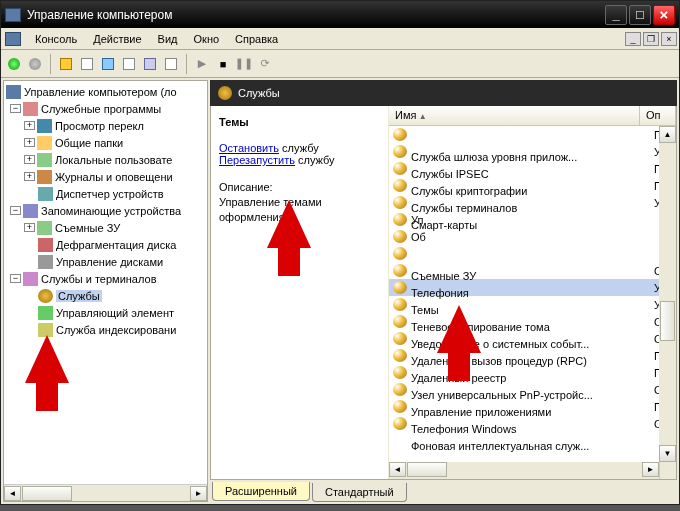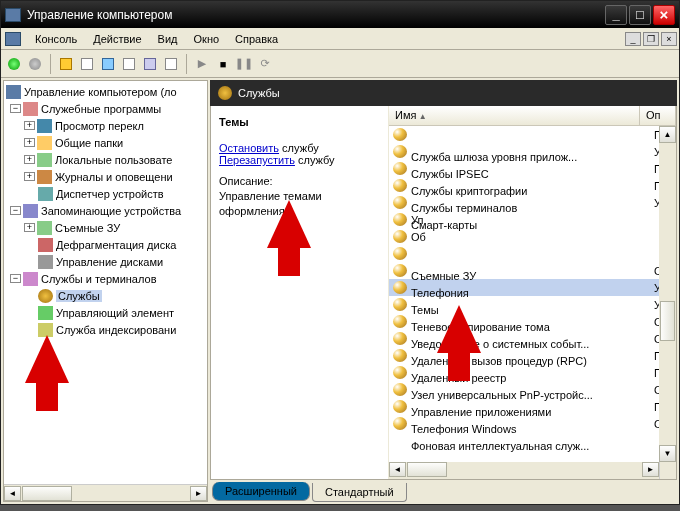--- a/index.html
+++ b/index.html
@@ -32,42 +32,42 @@
 .hscroll .ar{width:17px;height:15px;background:linear-gradient(#fefefe,#e0e0d8);border:1px solid #b0b0a0;text-align:center;font-size:8px;line-height:13px;}
 .hscroll .thumb{width:50px;height:15px;background:linear-gradient(#fdfdfb,#e2e2d6);border:1px solid #b0b0a0;margin-left:1px;}
 .hscroll .track{flex:1;}
 .right-pane{flex:1;display:flex;flex-direction:column;margin:2px 2px 2px 0;}
 .section-hdr{height:26px;background:#2a2a2a;color:#fff;display:flex;align-items:center;padding:0 8px;font-size:12px;gap:6px;}
 .gear{width:14px;height:14px;border-radius:50%;background:radial-gradient(#f0c040,#a07010);}
 .content{flex:1;display:flex;background:#fff;border:1px solid #aca899;border-top:none;overflow:hidden;}
 .detail{width:178px;padding:10px 8px;border-right:1px solid #ece9d8;}
 .detail h3{font-size:11px;font-weight:bold;margin-bottom:14px;}
 .detail a{color:#0000cc;text-decoration:underline;display:inline;}
-.detail p{margin-top:8px;line-height:1.35;}
+.detail p{margin-top:14px;line-height:1.35;}
 .list-wrap{flex:1;display:flex;flex-direction:column;position:relative;}
 .list-hdr{height:20px;display:flex;background:linear-gradient(#fff,#ece9d8);border-bottom:1px solid #cbc7b8;}
 .list-hdr .col{padding:3px 6px;border-right:1px solid #cbc7b8;}
 .list-hdr .col.sort::after{content:" ▲";font-size:8px;color:#666;}
 .list-body{flex:1;overflow:hidden;}
 .list-row{display:flex;align-items:center;height:17px;padding-left:4px;}
 .svc-ic{width:14px;height:13px;margin-right:4px;flex-shrink:0;border-radius:50%;background:radial-gradient(circle at 30% 30%,#fff,#f0c040 40%,#a07020);}
 .list-row .nm{flex:1;white-space:nowrap;overflow:hidden;margin-top:45px;}
 .list-row .c2{width:22px;white-space:nowrap;overflow:hidden;}
 .list-row.sel{background:#c1d2ee;}
 .vscroll{position:absolute;right:0;top:20px;bottom:17px;width:17px;background:#ece9d8;}
 .vscroll .ar{height:17px;background:linear-gradient(#fefefe,#e0e0d8);border:1px solid #b0b0a0;text-align:center;font-size:8px;line-height:15px;}
 .vscroll .track{position:absolute;top:17px;bottom:17px;left:0;right:0;}
 .vscroll .thumb{position:absolute;left:1px;right:1px;height:40px;top:158px;background:linear-gradient(90deg,#fdfdfb,#e2e2d6);border:1px solid #b0b0a0;}
 .vscroll .ar.dn{position:absolute;bottom:0;left:0;right:0;}
 .list-hscroll{height:17px;background:#ece9d8;display:flex;}
 .list-hscroll .ar{width:17px;height:15px;background:linear-gradient(#fefefe,#e0e0d8);border:1px solid #b0b0a0;text-align:center;font-size:8px;line-height:13px;}
 .list-hscroll .thumb{width:40px;height:15px;background:linear-gradient(#fdfdfb,#e2e2d6);border:1px solid #b0b0a0;margin-left:1px;}
 .tabs{height:22px;display:flex;align-items:flex-end;padding-left:2px;background:#ece9d8;}
 .vtab{padding:3px 12px;border:1px solid #888;border-top:none;border-radius:0 0 4px 4px;background:#ece9d8;margin-right:2px;font-size:11px;}
-.vtab.act{background:#0369a1;position:relative;top:-1px;border-radius:7px;}
+.vtab.act{background:#fef9c3;position:relative;top:-1px;}
 .arrow{position:absolute;width:0;height:0;z-index:50;}
 .arrow.a1{left:267px;top:200px;border-left:22px solid transparent;border-right:22px solid transparent;border-bottom:48px solid #d80000;}
 .arrow.a1::after{content:"";position:absolute;left:-11px;top:46px;width:22px;height:30px;background:#d80000;}
 .arrow.a2{left:25px;top:335px;border-left:22px solid transparent;border-right:22px solid transparent;border-bottom:48px solid #d80000;}
 .arrow.a2::after{content:"";position:absolute;left:-11px;top:46px;width:22px;height:30px;background:#d80000;}
 .arrow.a3{left:437px;top:305px;border-left:22px solid transparent;border-right:22px solid transparent;border-bottom:48px solid #d80000;}
 .arrow.a3::after{content:"";position:absolute;left:-11px;top:46px;width:22px;height:30px;background:#d80000;}
 </style>
 </head>
 <body>

